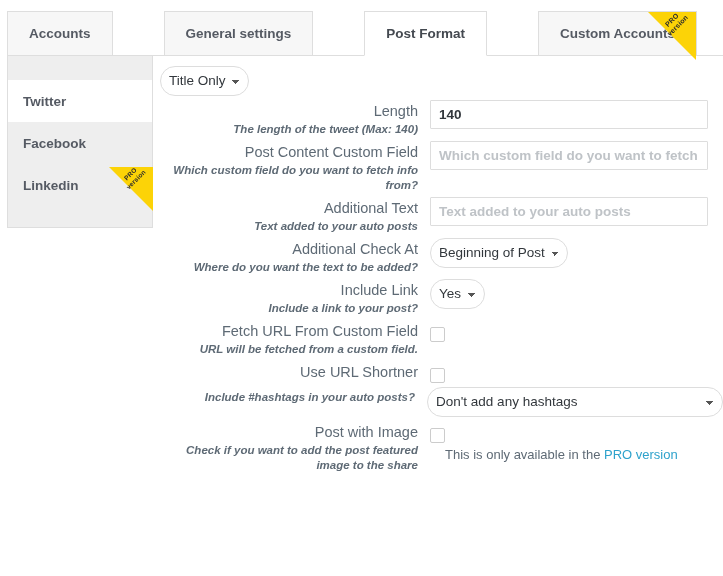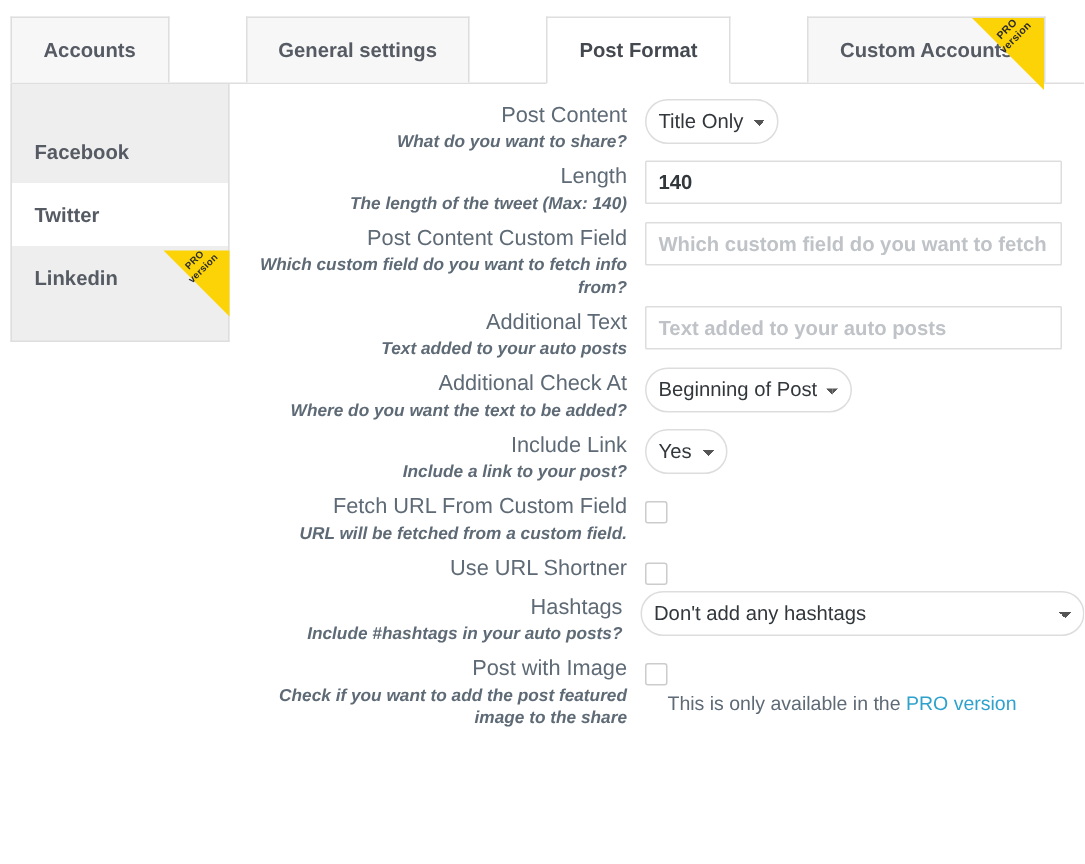--- a/index.html
+++ b/index.html
@@ -241,42 +241,38 @@
       <span class="ribbon ribbon-tab">
         <span class="tri"></span>
         <span class="rib-text"><span>PRO</span><br><span>version</span></span>
       </span>
     </div>
     <div class="tab-filler"></div>
   </div>
 
   <div class="sidebar">
     <div class="side-spacer"></div>
+    <div class="side-item active">
+      <span>Twitter</span>
+    </div>
     <div class="side-item">
       <span>Facebook</span>
-    </div>
-    <div class="side-item active">
-      <span>Twitter</span>
     </div>
     <div class="side-item">
       <span>Linkedin</span>
       <span class="ribbon ribbon-side">
         <span class="tri"></span>
         <span class="rib-text"><span>PRO</span><br><span>version</span></span>
       </span>
     </div>
   </div>
 
   <div class="form">
 
     <div class="row">
-      <div class="lbl">
-        <span class="title">Post Content</span>
-        <span class="desc">What do you want to share?</span>
-      </div>
       <div class="ctl">
         <select class="sel">
           <option>Title Only</option>
         </select>
       </div>
     </div>
 
     <div class="row">
       <div class="lbl">
         <span class="title">Length</span>
@@ -345,21 +341,20 @@
       <div class="lbl">
         <span class="title">Use URL Shortner</span>
       </div>
       <div class="ctl">
         <input class="chk" type="checkbox" style="">
       </div>
     </div>
 
     <div class="row">
       <div class="lbl">
-        <span class="title">Hashtags</span>
         <span class="desc">Include #hashtags in your auto posts?</span>
       </div>
       <div class="ctl">
         <select class="sel sel-hash">
           <option>Don't add any hashtags</option>
         </select>
       </div>
     </div>
 
     <div class="row">

